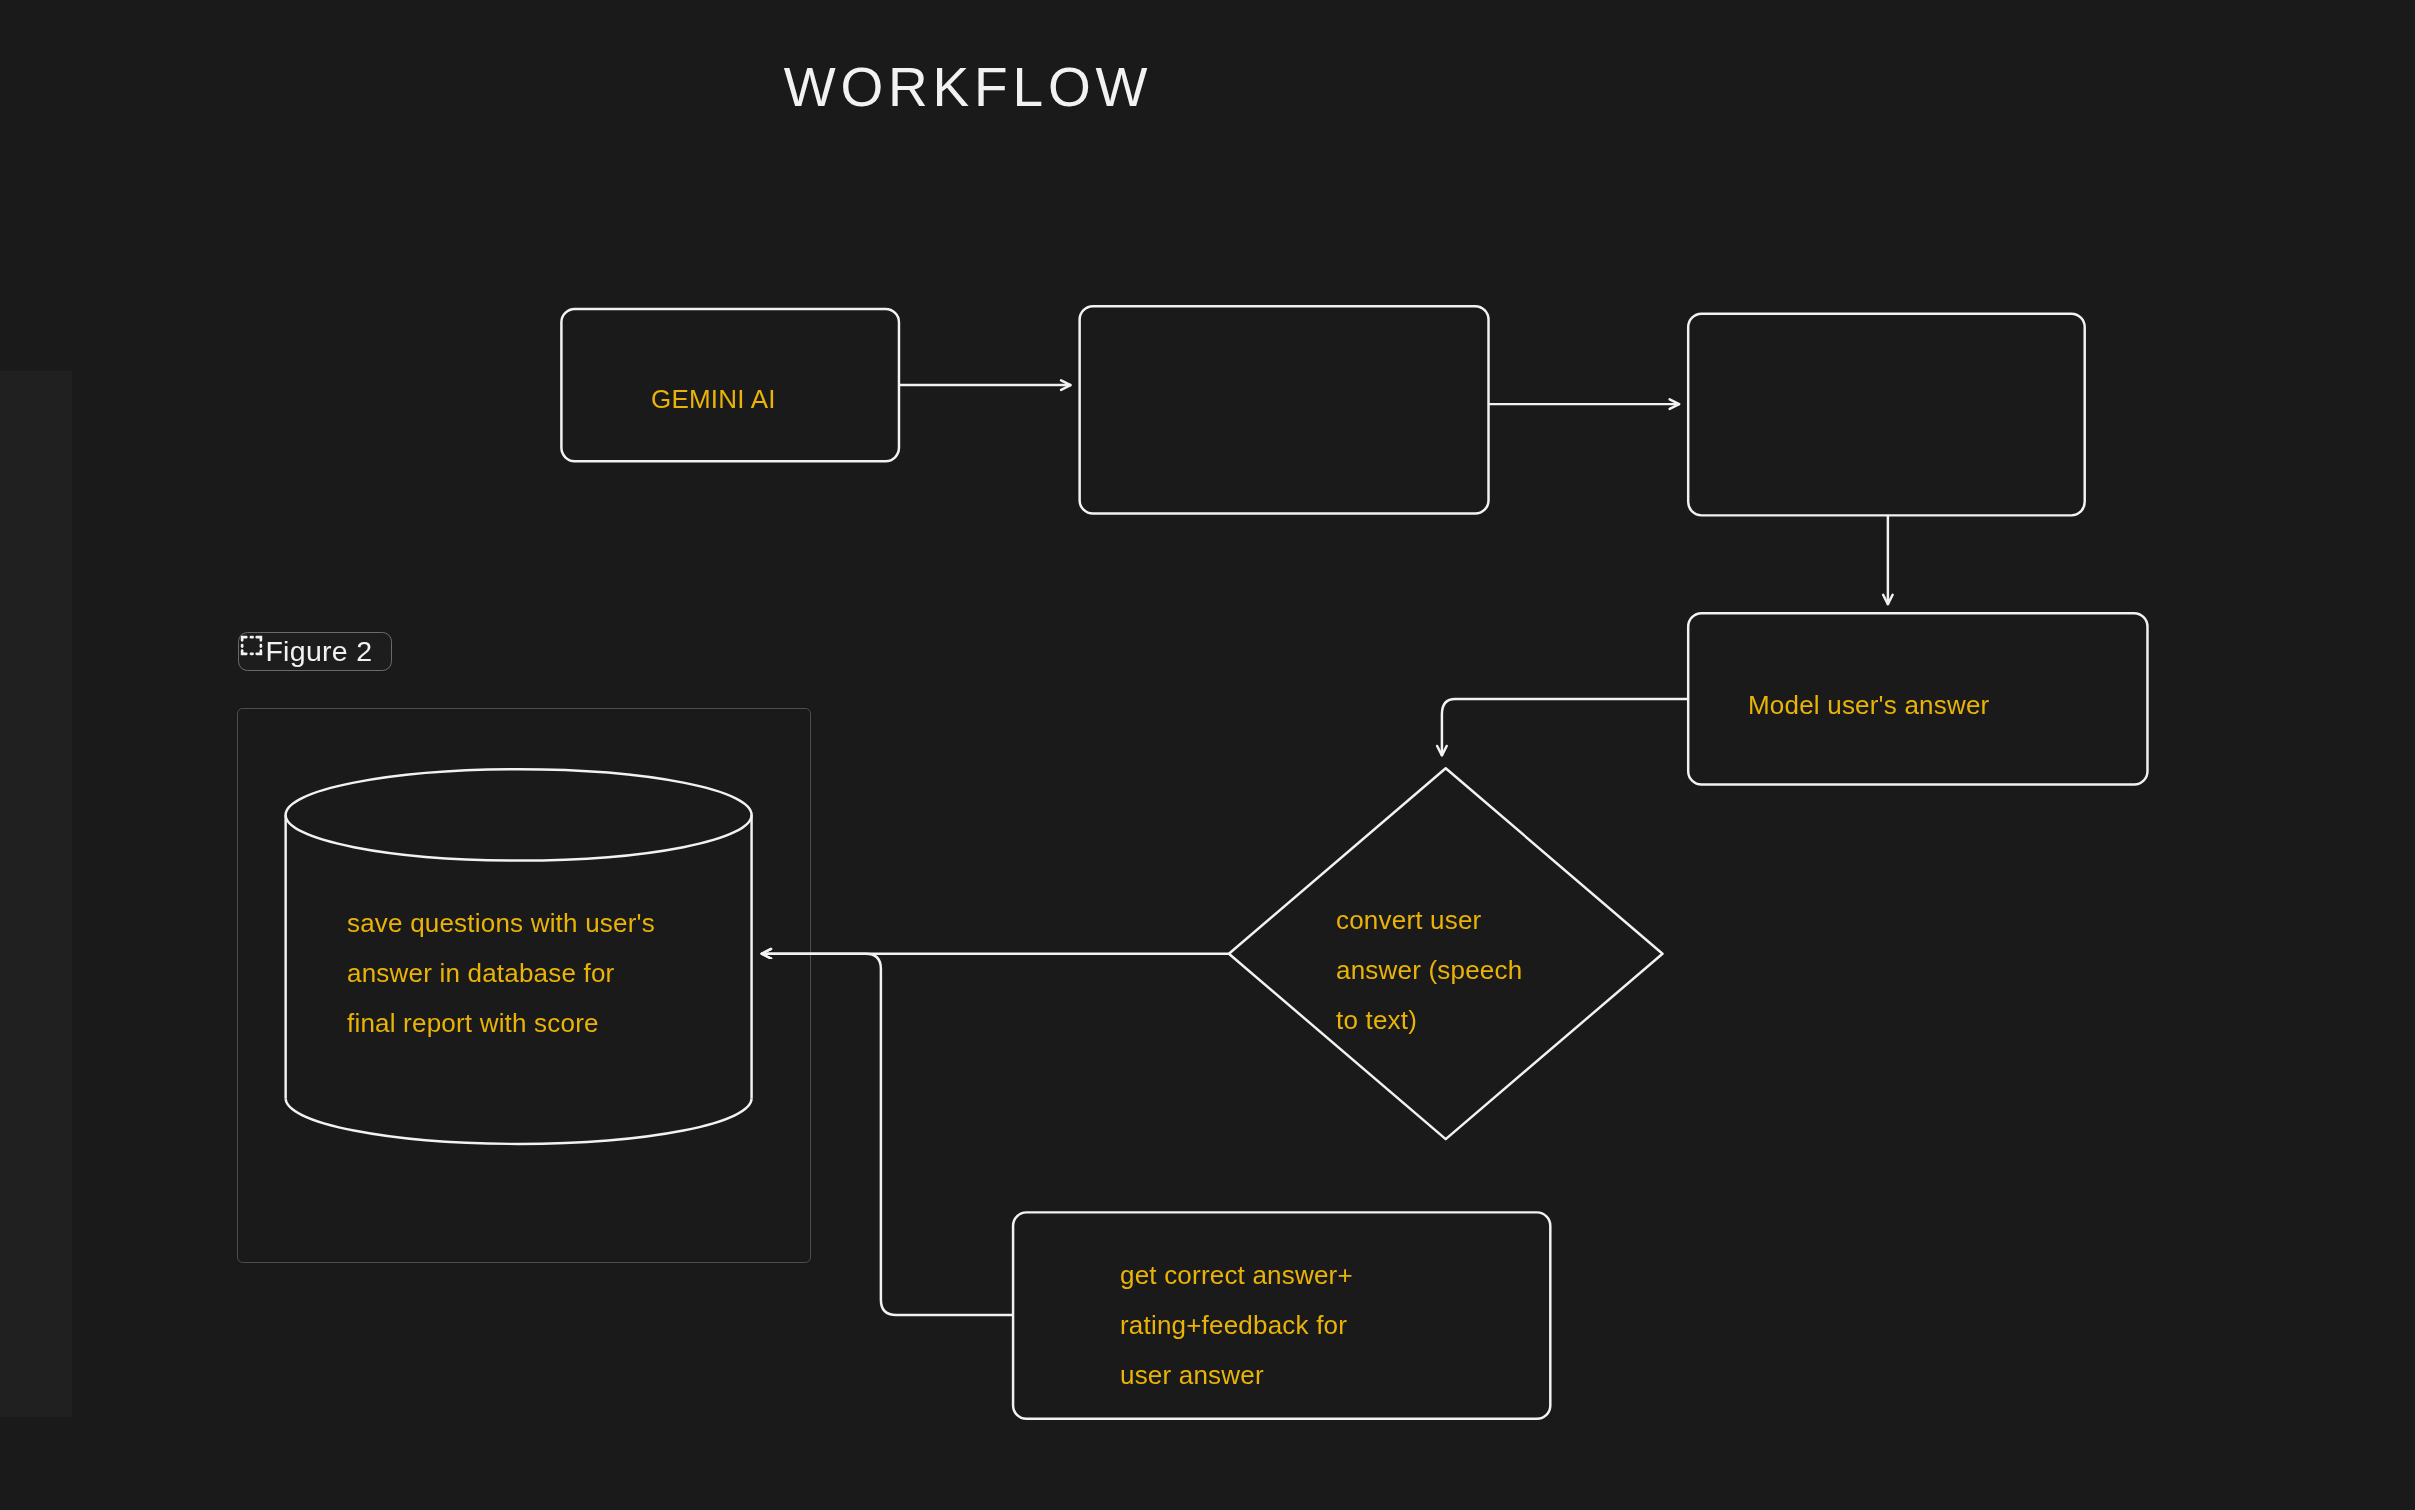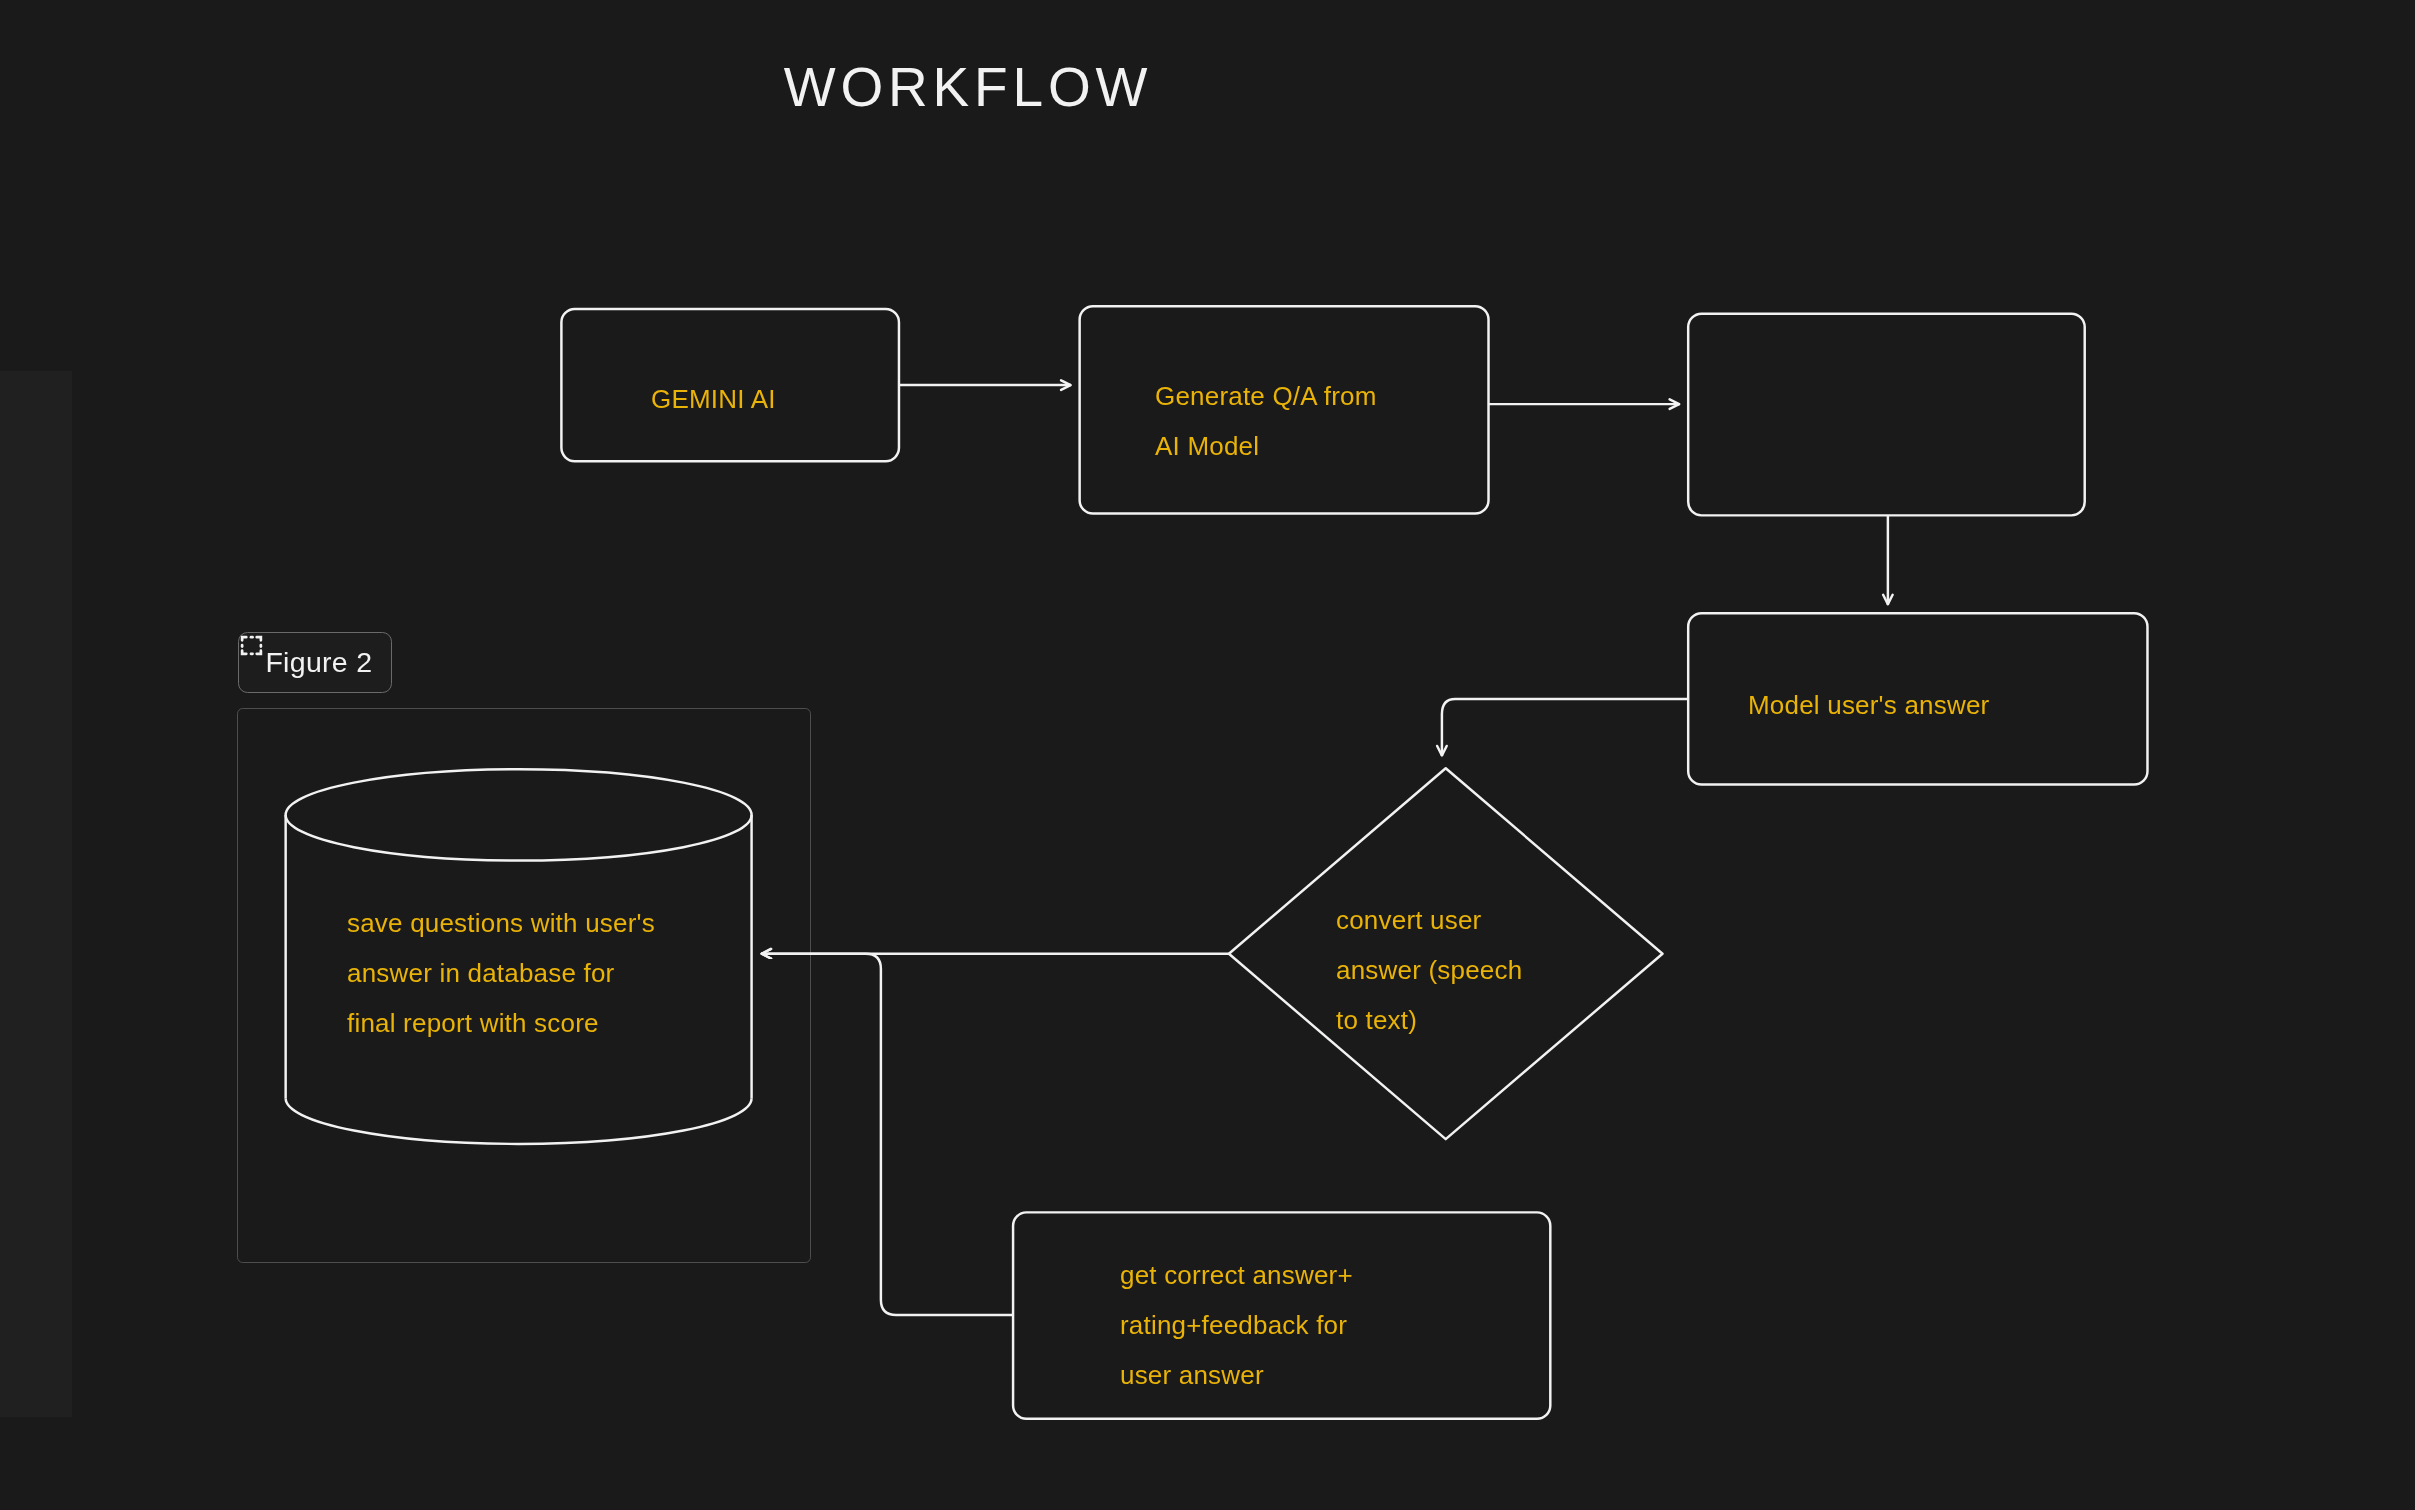--- a/index.html
+++ b/index.html
@@ -16,21 +16,21 @@
   .title{
     position:absolute;left:0;top:55px;width:1936px;text-align:center;
     color:#f2f2f2;font-size:55px;font-weight:400;letter-spacing:4.8px;
   }
   svg{position:absolute;left:0;top:0;width:2416px;height:1510px;overflow:visible;}
   .node-txt{
     position:absolute;color:#eab308;font-size:26px;line-height:50px;
     white-space:pre-line;letter-spacing:0.2px;margin-top:12px;
   }
   .fig-badge{
-    position:absolute;left:238px;top:632px;height:61px;box-sizing:border-box;
+    position:absolute;left:238px;top:632px;height:39px;box-sizing:border-box;
     display:flex;align-items:center;gap:11.4px;padding:0 19px 0 15px;
     border:1.9px solid #6a6a6a;border-radius:9.5px;background:#1d1d1d;
   }
   .fig-badge .label{color:#f2f2f2;font-size:28.5px;letter-spacing:0.3px;}
   .crop-icon{width:25px;height:25px;display:block;}
   .sel-rect{
     position:absolute;left:237px;top:708px;width:574px;height:555px;
     border:1.9px solid #4e4e4e;border-radius:5.7px;box-sizing:border-box;
   }
 </style>
@@ -88,22 +88,20 @@
       <path d="M1565 425 H1766" marker-end="url(#ah)"></path>
       <path d="M1985 542 V636" marker-end="url(#ah)"></path>
       <path d="M1775 735 H1530 Q1516 735 1516 751 V795" marker-end="url(#ah)"></path>
       <path d="M1292 1003 H800" marker-end="url(#ah)"></path>
       <path d="M1065 1383 H942 Q926 1383 926 1367 V1019 Q926 1003 910 1003 H800" marker-end="url(#ah)"></path>
     </g>
   </svg>
 
   <div class="node-txt" style="left:651px;top:362px;">GEMINI AI</div>
 
-  <div class="node-txt" style="left:1155px;top:359px;">Generate Q/A from
-AI Model</div>
 
 
   <div class="node-txt" style="left:1748px;top:668px;">Model user's answer</div>
 
   <div class="node-txt" style="left:1336px;top:883px;">convert user
 answer (speech
 to text)</div>
 
   <div class="node-txt" style="left:347px;top:886px;">save questions with user's
 answer in database for

